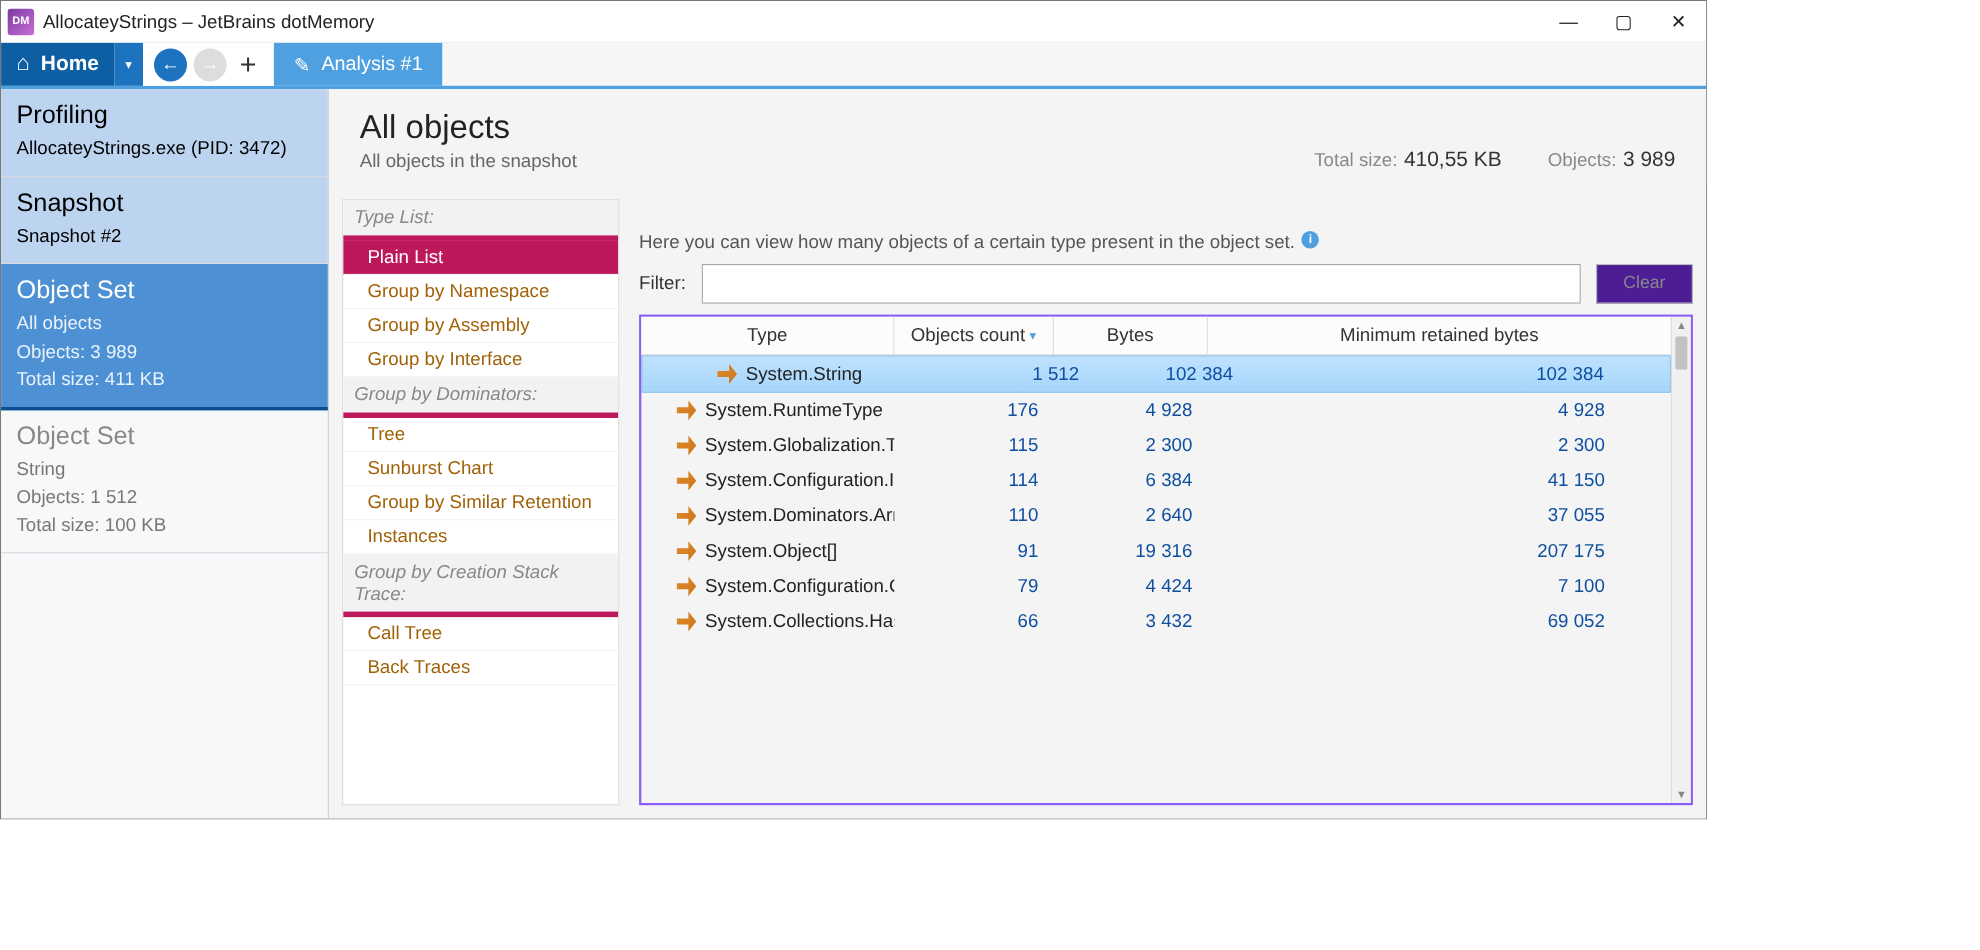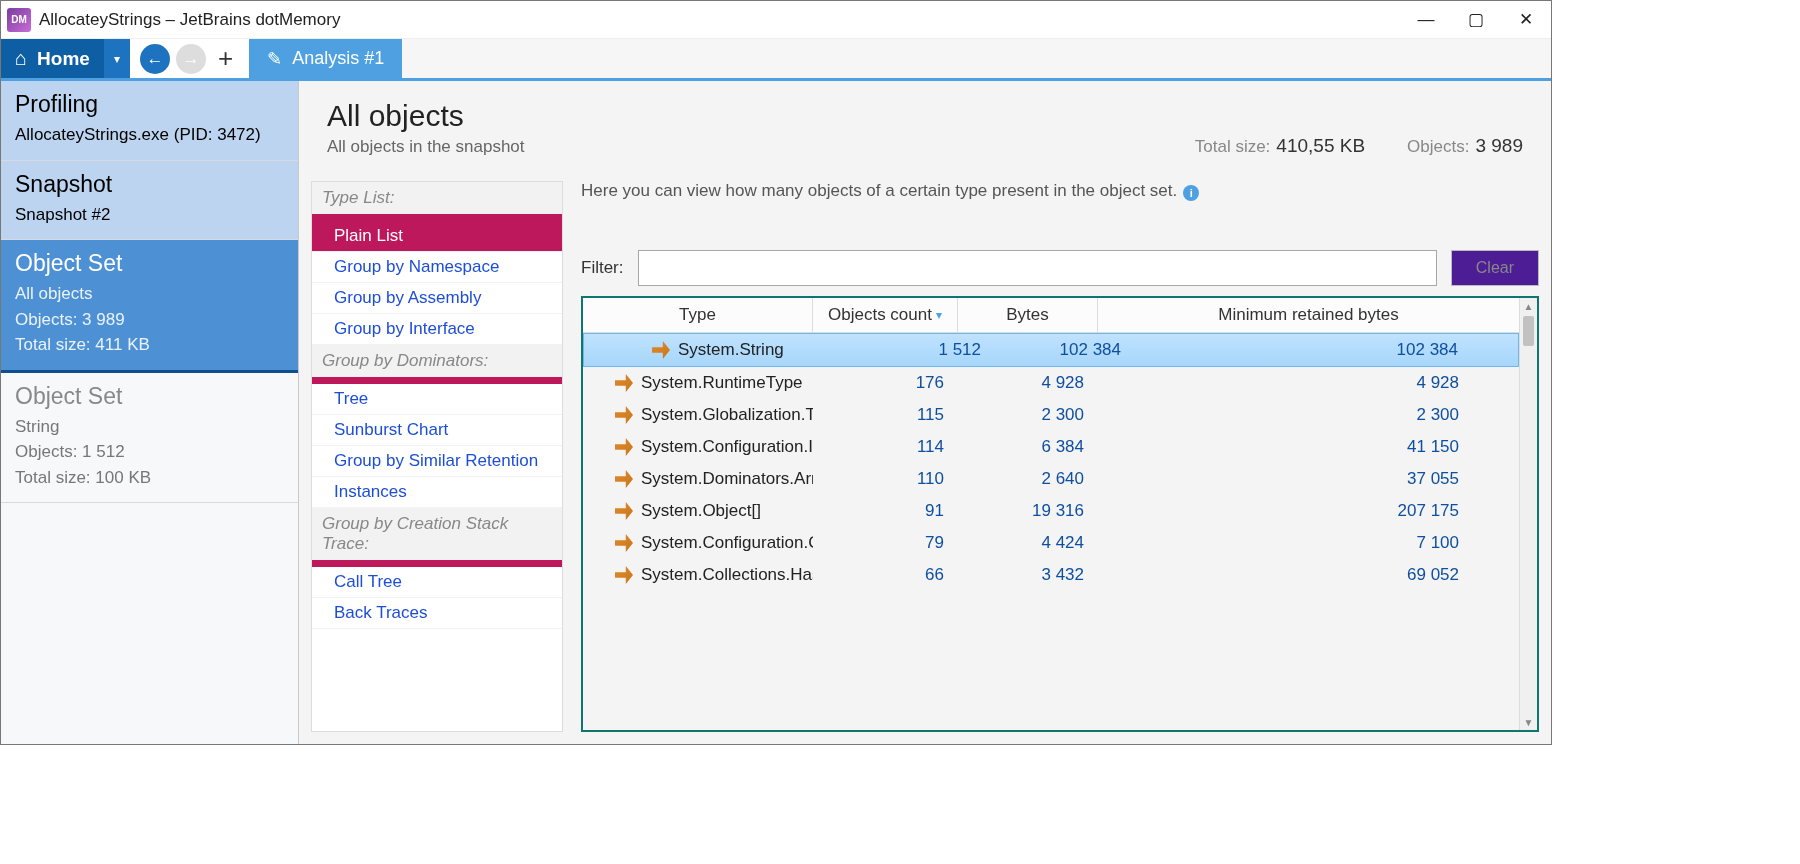--- a/index.html
+++ b/index.html
@@ -32,31 +32,31 @@
   .sb-line { font-size: 17px; line-height: 1.5; }
   .side-block.sel .sb-line { color: #eaf2fb; }
   .main { flex: 1; background: #f4f4f4; display: flex; flex-direction: column; min-width: 0; }
   .hdr { padding: 18px 28px 12px 28px; display: flex; justify-content: space-between; align-items: flex-end; background: #f4f4f4; }
   .hdr-left .big { font-size: 30px; color: #222; }
   .hdr-left .sub { font-size: 17px; color: #666; margin-top: 4px; }
   .hdr-right { display: flex; gap: 42px; font-size: 19px; color: #333; align-items: baseline; }
   .hdr-right .lab { color: #888; font-size: 17px; margin-right: 6px; }
   .content-row { flex: 1; display: flex; padding: 12px 0 12px 12px; gap: 18px; min-height: 0; }
   .typelist { width: 252px; background: #fff; border: 1px solid #dcdcdc; display: flex; flex-direction: column; overflow: hidden; font-size: 17px; }
-  .tl-hdr { background: #f2f2f2; color: #888; font-style: italic; padding: 6px 10px; border-bottom: 7px solid #be185d; }
-  .tl-item { padding: 5px 10px 5px 22px; color: #1d4ed8; border-bottom: 1px solid #f2f2f2; }
+  .tl-hdr { background: #f2f2f2; color: #888; font-style: italic; padding: 6px 10px; border-bottom: 5px solid #be185d; }
+  .tl-item { padding: 5px 10px 5px 22px; color: #a16207; border-bottom: 1px solid #f2f2f2; }
   .tl-item.sel { background: #be185d; color: #fff; }
   .right-pane { flex: 1; display: flex; flex-direction: column; min-width: 0; padding-right: 12px; gap: 10px; }
-  .hint { font-size: 17px; color: #555; display: flex; align-items: flex-end; gap: 6px; }
+  .hint { font-size: 17px; color: #555; display: flex; align-items: flex-start; gap: 6px; margin-top: 29px; }
   .info-i { width: 16px; height: 16px; border-radius: 50%; background: #4ea0e0; color: #fff; font-size: 11px; font-weight: 700; display: inline-flex; align-items: center; justify-content: center; }
-  .filter-row { display: flex; align-items: center; gap: 14px; margin-top: 39px; }
+  .filter-row { display: flex; align-items: center; gap: 14px; }
   .filter-row label { font-size: 17px; color: #333; }
   .filter-input { flex: 1; height: 36px; border: 1px solid #a7a7a7; background: #fff; }
   .clear-btn { height: 36px; padding: 0 24px; border: 1px solid #bcbcbc; color: #888; background: #4c1d95; font-size: 16px; }
-  .grid-wrap { flex: 1; display: flex; border: 2px solid #0f766e; min-height: 0; }
+  .grid-wrap { flex: 1; display: flex; border: 2px solid #8b5cf6; min-height: 0; }
   .grid { flex: 1; display: flex; flex-direction: column; min-width: 0; }
   .ghead { display: flex; background: #fcfcfc; border-bottom: 1px solid #dcdcdc; font-size: 17px; color: #333; }
   .gcol { padding: 7px 10px; border-right: 1px solid #dcdcdc; text-align: center; overflow: hidden; white-space: nowrap; }
   .c-type { width: 230px; }
   .c-cnt { width: 145px; display: flex; justify-content: center; gap: 4px; align-items: center; }
   .c-bytes { width: 140px; }
   .c-ret { flex: 1; border-right: none; }
   .sort-i { color: #4ea0e0; font-size: 12px; }
   .grows { flex: 1; overflow: hidden; }
   .grow { display: flex; align-items: center; font-size: 17px; padding: 6px 0; color: #0f4fa0; }

